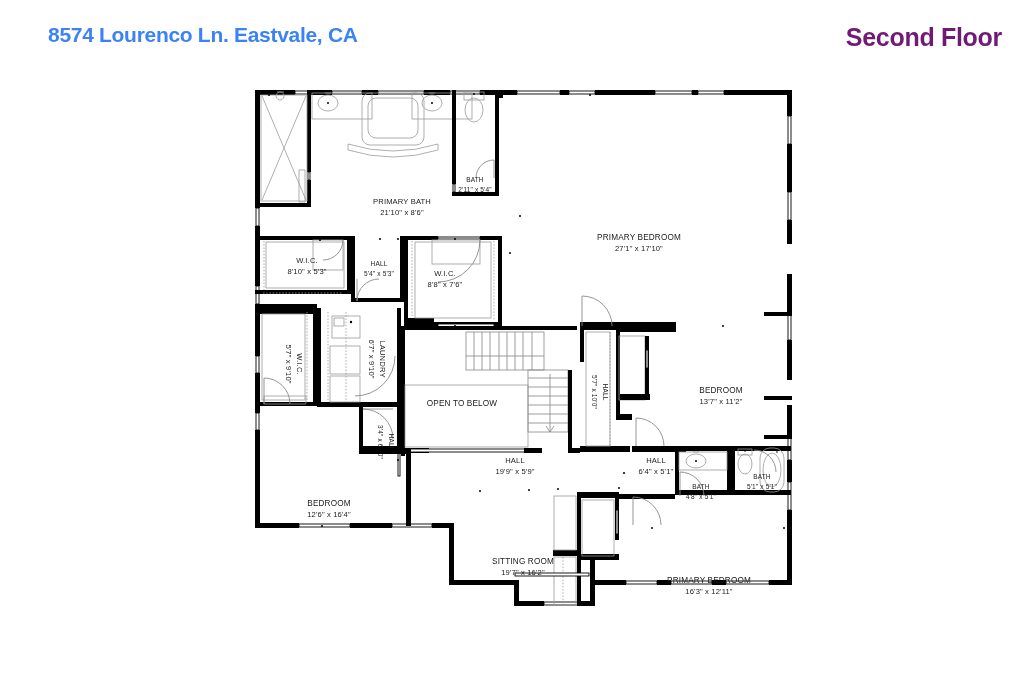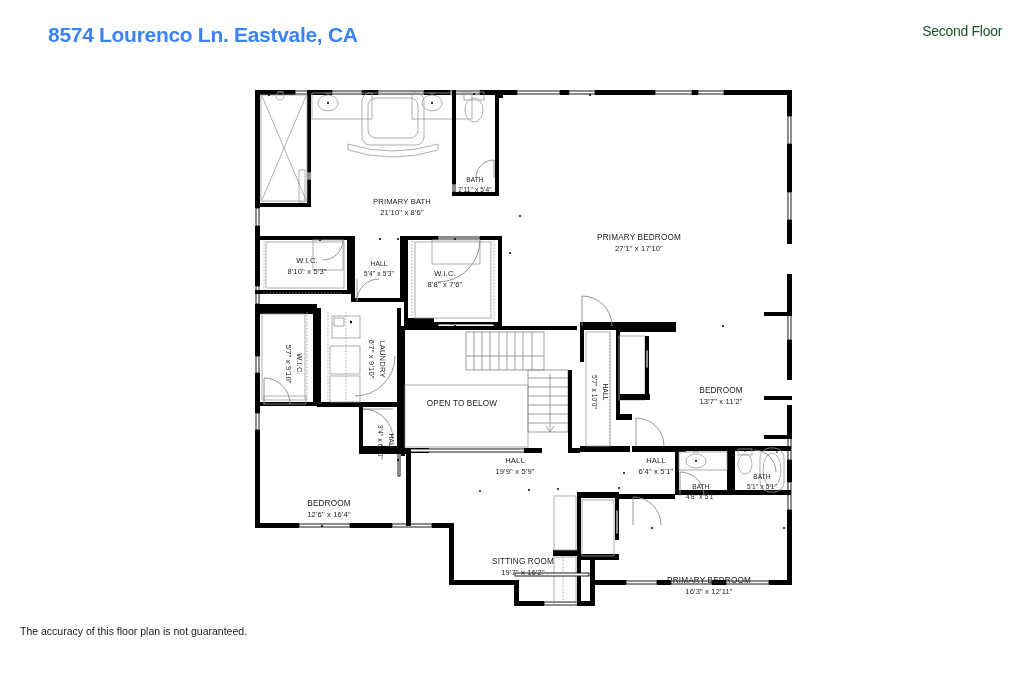--- a/index.html
+++ b/index.html
@@ -15,22 +15,22 @@
   #header{
     position:absolute;left:0;top:0;width:1024px;height:60px;
   }
   #address{
     position:absolute;left:20px;top:23px;
     font-size:21px;font-weight:bold;letter-spacing:-0.3px;
     color:#3b82f6;white-space:nowrap;margin-left:28px;
   }
   #floorlabel{
     position:absolute;right:22px;top:23px;
-    font-size:14px;font-weight:normal;letter-spacing:-0.3px;
-    color:#14532d;white-space:nowrap;
+    font-size:25px;font-weight:bold;letter-spacing:-0.3px;
+    color:#701a75;white-space:nowrap;
   }
   #plan{
     position:absolute;left:12px;top:60px;width:1024px;height:560px;
   }
   #footer{
     position:absolute;left:20px;top:624px;width:600px;
     font-size:10.5px;line-height:15px;color:#1a1a1a;
   }
   .fl{display:block;}
   svg{display:block;}
@@ -490,14 +490,13 @@
     <circle class="dot" cx="443" cy="266" r="1"></circle>
     <circle class="dot" cx="309" cy="344" r="1"></circle>
     <circle class="dot" cx="646" cy="388" r="1"></circle>
     <circle class="dot" cx="708" cy="388" r="1"></circle>
   </g>
 
 </svg>
 </div>
 
 <div id="footer">
-  <span class="fl">The accuracy of this floor plan is not guaranteed.</span>
 </div>
 
 </body></html>

